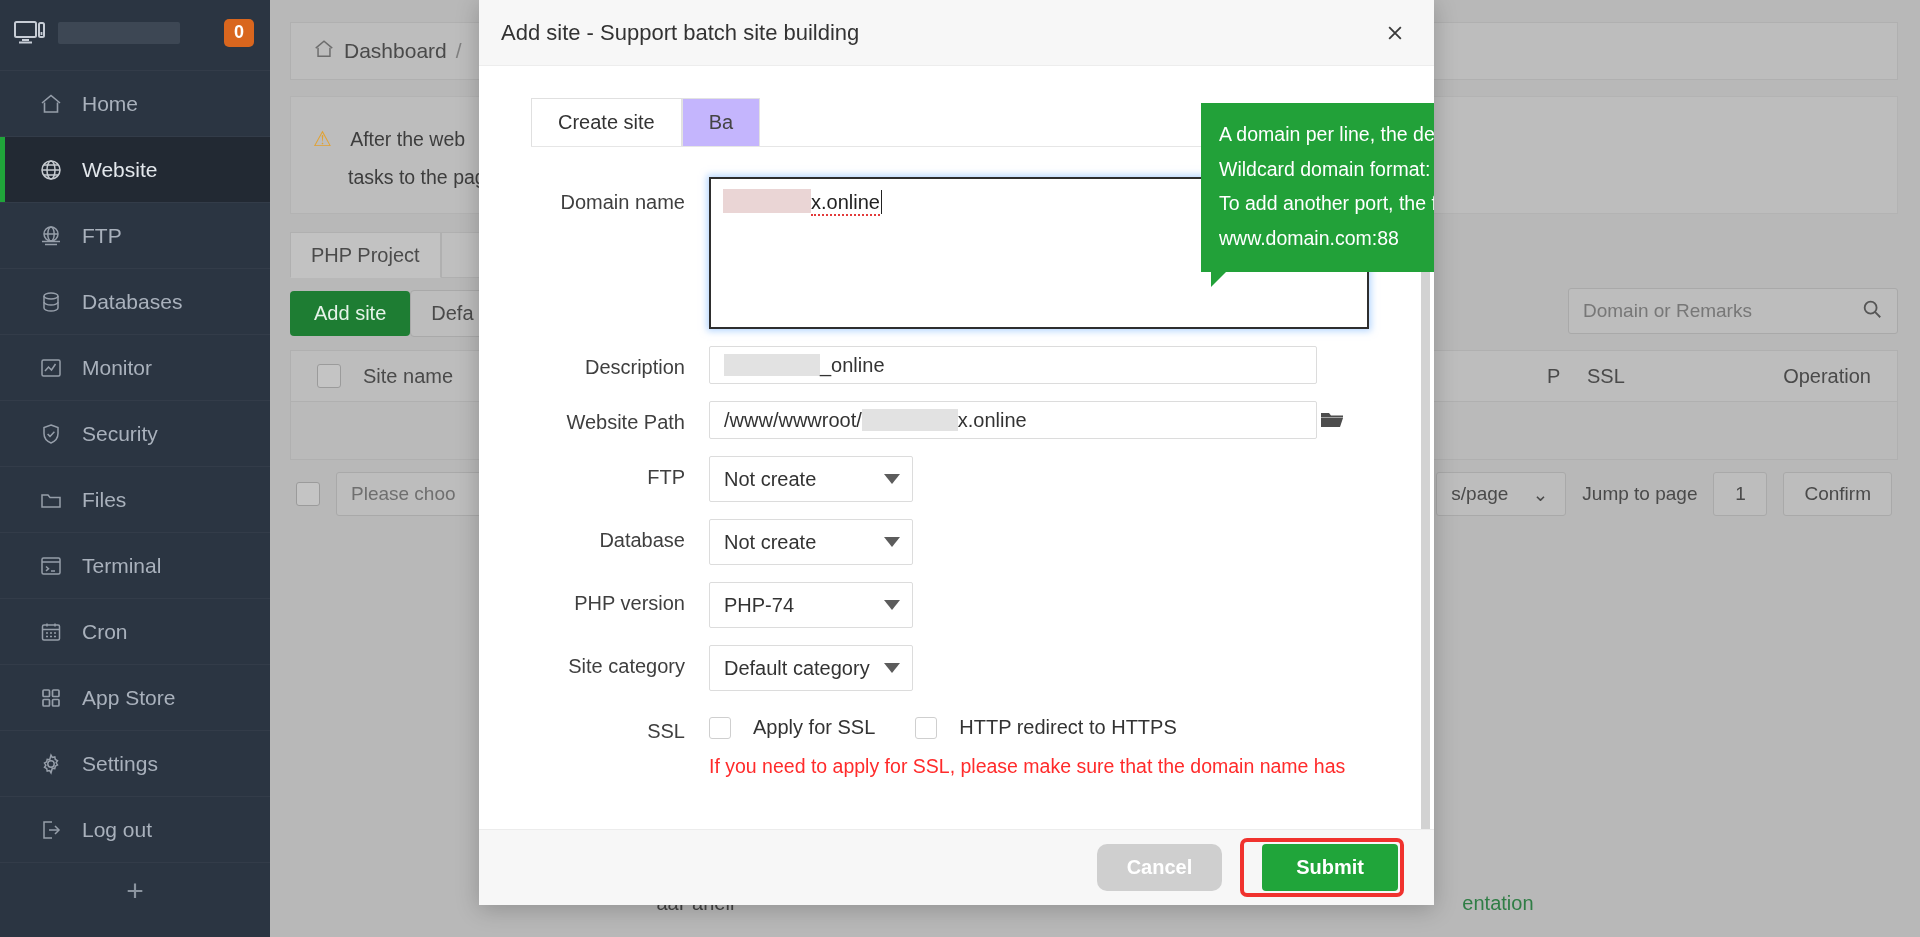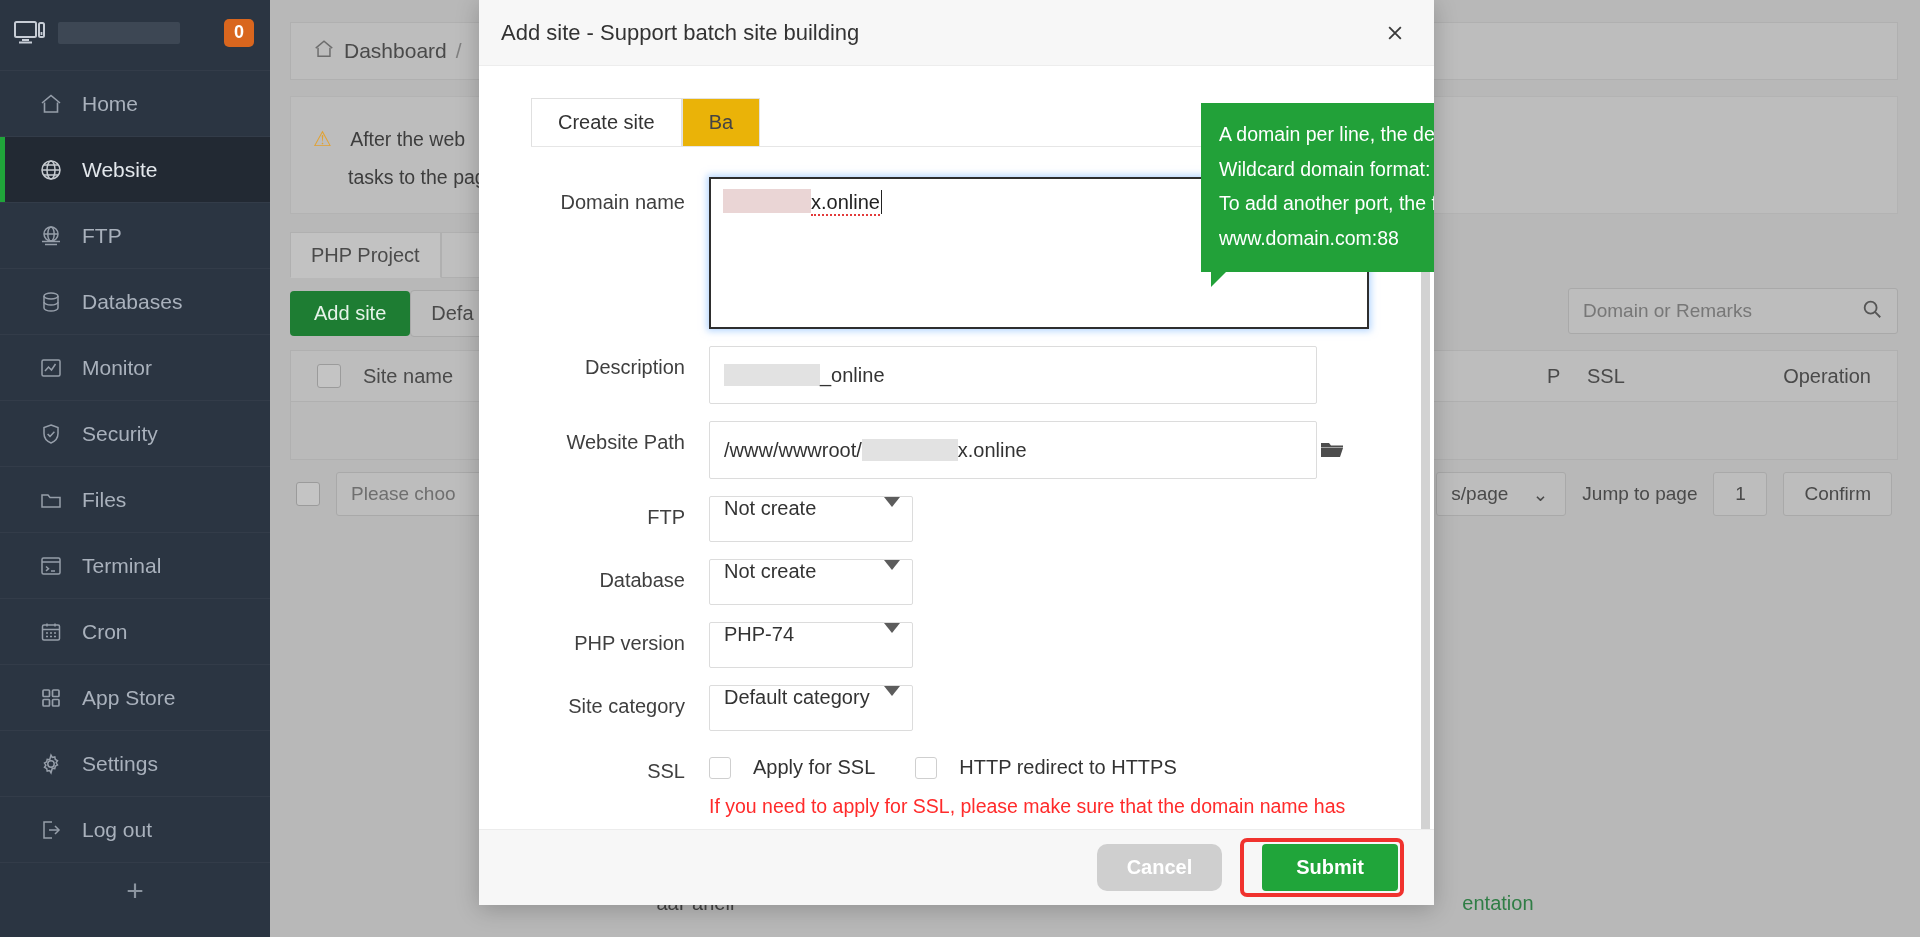--- a/index.html
+++ b/index.html
@@ -164,21 +164,21 @@
   }
 
   .modal-body {
     position: relative; flex: 1 1 auto; overflow: hidden;
     padding: 22px 34px 0 34px;
   }
 
   .tabs { display: flex; margin: 10px 0 0 18px; }
   .tab {
     height: 48px; padding: 0 26px; display: flex; align-items: center;
-    font-size: 20px; color: #444; background: #eab308;
+    font-size: 20px; color: #444; background: #c4b5fd;
     border: 1px solid #e2e2e2; border-bottom: none;
   }
   .tab.active { background: #fff; border-color: #e0e0e0; color: #333; }
   .tabs-underline {
     height: 1px; background: #e6e6e6; margin: 0 12px 0 18px;
   }
 
   .form { padding: 30px 0 0 0; }
   .row { display: flex; align-items: flex-start; margin-bottom: 17px; }
   .row .lbl {
@@ -200,34 +200,34 @@
   .spell {
     border-bottom: 2px dotted #e23b3b;
     padding-bottom: 1px;
   }
   .caret {
     display: inline-block; width: 1px; height: 24px; background: #222;
     vertical-align: -5px; margin-left: 1px;
   }
 
   .text-input {
-    width: 608px; height: 58px; border: 1px solid #dcdcdc; background: #fff;
+    width: 608px; height: 38px; border: 1px solid #dcdcdc; background: #fff;
     display: flex; align-items: center; padding: 0 14px;
     font-size: 20px; color: #333; border-radius: 2px;
   }
   .redact-gray {
     display: inline-block; width: 96px; height: 22px;
     background: #e2e2e2; vertical-align: -3px;
   }
   .path-row { display: flex; align-items: center; gap: 2px; }
   .folder-ico { width: 28px; height: 24px; color: #4d4d4d; }
 
   .select {
     width: 204px; height: 46px; border: 1px solid #dcdcdc; background: #fff;
-    display: flex; align-items: flex-start; justify-content: space-between;
+    display: flex; align-items: center; justify-content: space-between;
     padding: 0 12px 0 14px; font-size: 20px; color: #333; border-radius: 2px;
   }
   .caret-down {
     width: 0; height: 0; border-left: 8px solid transparent;
     border-right: 8px solid transparent; border-top: 10px solid #5c5c5c;
   }
 
   .ssl-row { display: flex; align-items: center; gap: 18px; padding-top: 8px; }
   .cbox {
     width: 22px; height: 22px; border: 1px solid #cfcfcf; background: #fff;

